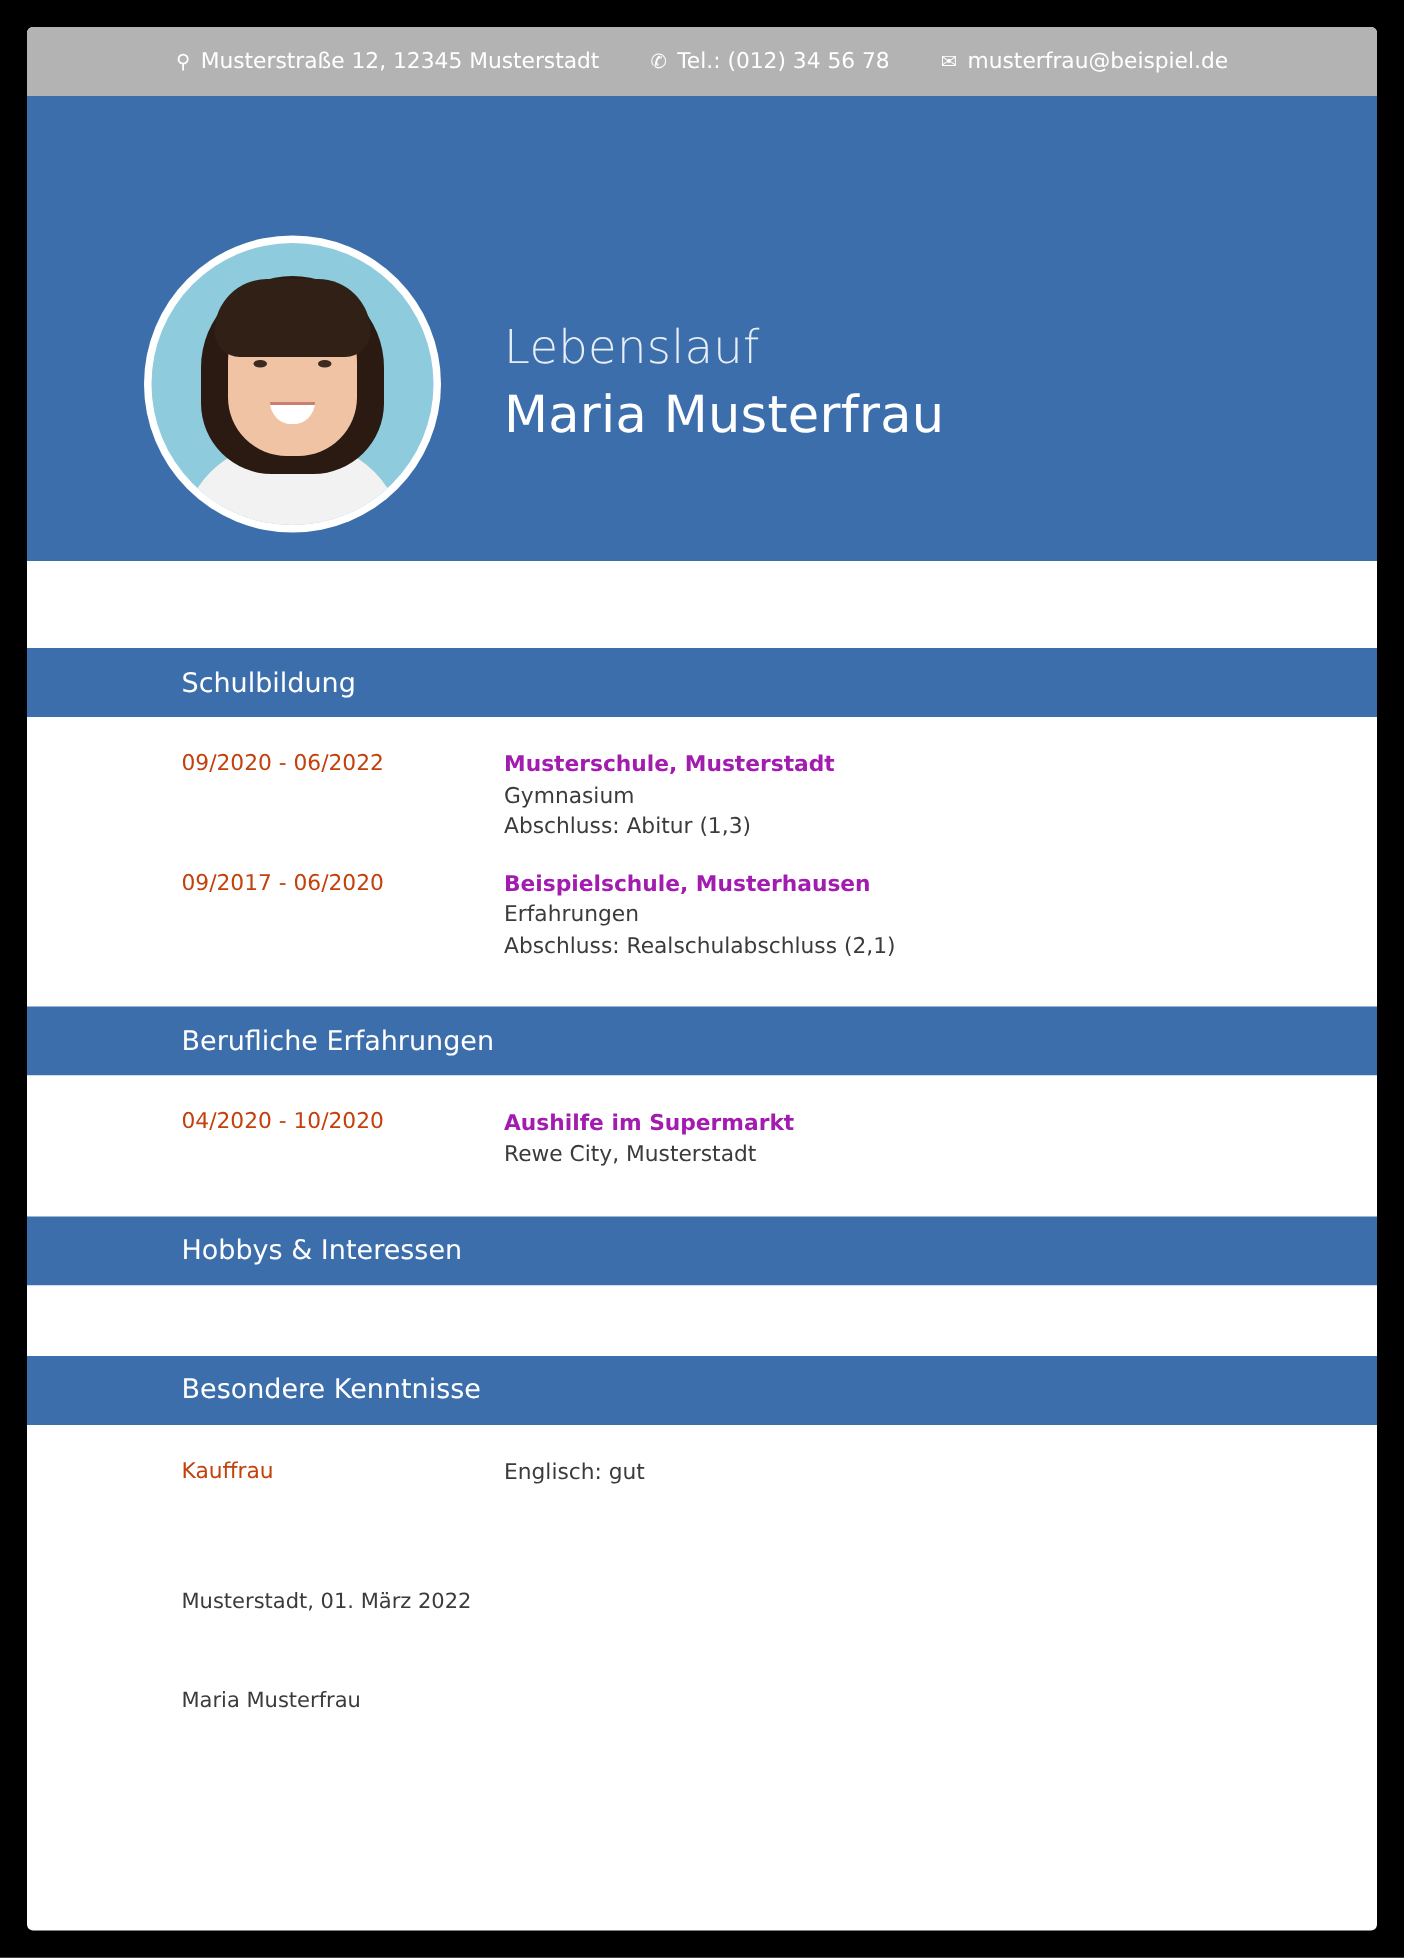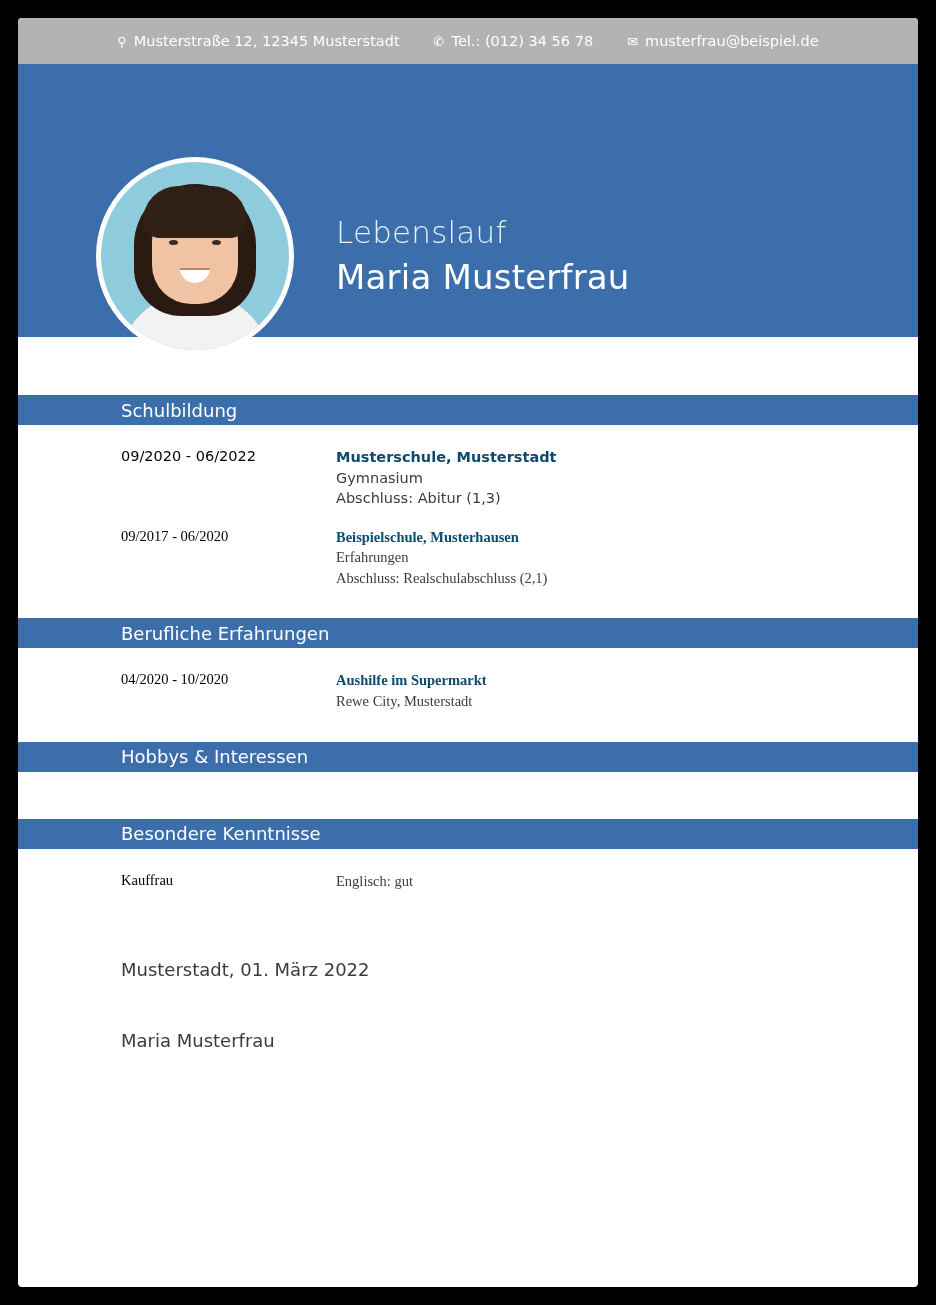--- a/index.html
+++ b/index.html
@@ -43,21 +43,21 @@
     white-space: nowrap;
   }
   .contact-item .ci {
     font-size: 13px;
     line-height: 1;
     display: inline-block;
   }
 
   
   .header {
-    height: 273px;
+    height: 310px;
     background: #3c6eab;
     position: relative;
     display: flex;
     align-items: center;
   }
   .photo-wrap {
     position: absolute;
     left: 78px;
     top: 93px;
     width: 198px;
@@ -164,65 +164,65 @@
     font-size: 34px;
     font-weight: 400;
     margin-top: 7px;
     letter-spacing: .2px;
   }
 
   .spacer-white { height: 58px; background: #ffffff; }
 
   
   .section-title {
-    height: 30px;
+    height: 46px;
     background: #3c6eab;
     color: #ffffff;
     font-size: 18px;
     font-weight: 400;
     display: flex;
     align-items: center;
     padding-left: 103px;
     box-sizing: border-box;
   }
   .section-body {
     padding: 22px 0 16px 0;
     background: #ffffff;
   }
   .entry {
     display: flex;
     padding: 0 60px 0 103px;
     margin-bottom: 18px;
   }
-  .entry:last-child { margin-bottom: 0; font-family: Liberation Serif, serif; }
+  .entry:last-child { margin-bottom: 0; }
   .entry .left {
     width: 215px;
     flex: 0 0 215px;
     font-size: 14.5px;
-    color: #000000;
+    color: #c2410c;
     padding-top: 1px;
   }
   .entry .right {
     flex: 1;
     font-size: 14.5px;
     color: #3b3b3b;
     line-height: 1.42;
   }
   .entry .right .bold {
     font-weight: bold;
-    color: #0c4a6e;
+    color: #a21caf;
     font-size: 14.5px;
   }
 
   .gap-small { height: 14px; background: #ffffff; }
   .gap-tiny { height: 8px; background: #ffffff; }
 
   .closing {
     padding: 52px 68px 0 103px;
-    font-size: 18px;
+    font-size: 14px;
     color: #3b3b3b;
   }
   .closing .signature {
     margin-top: 50px;
   }
 </style>
 </head>
 <body>
 
 <div class="page">

